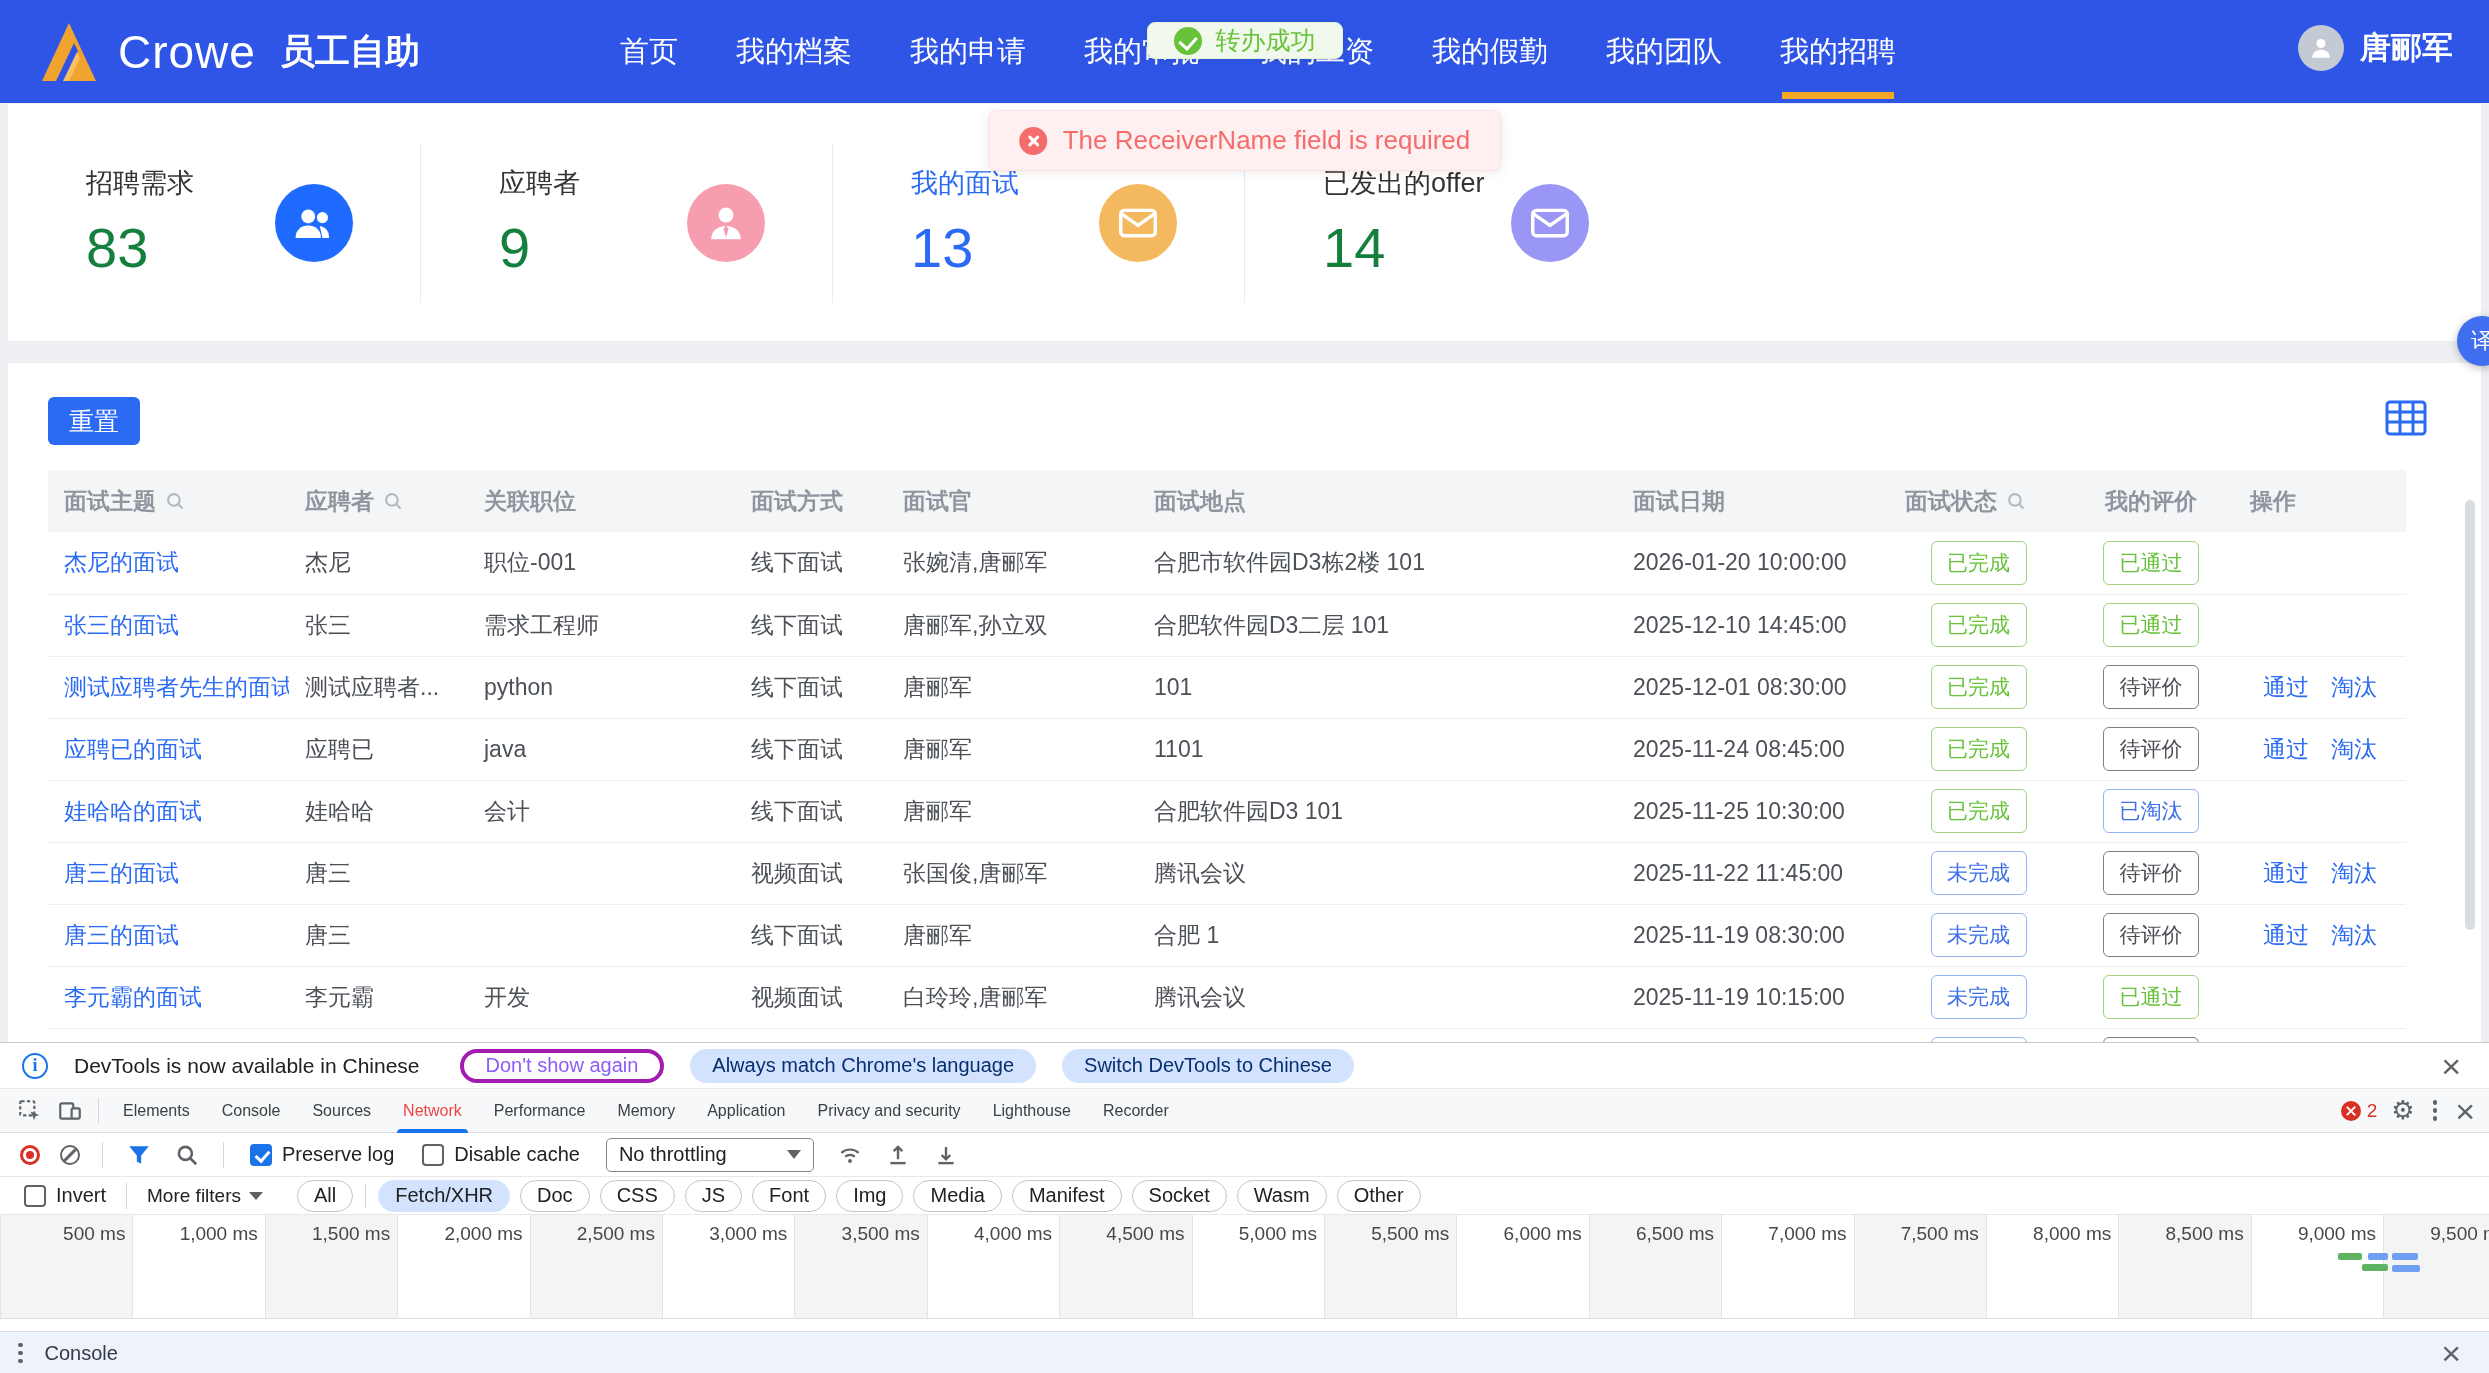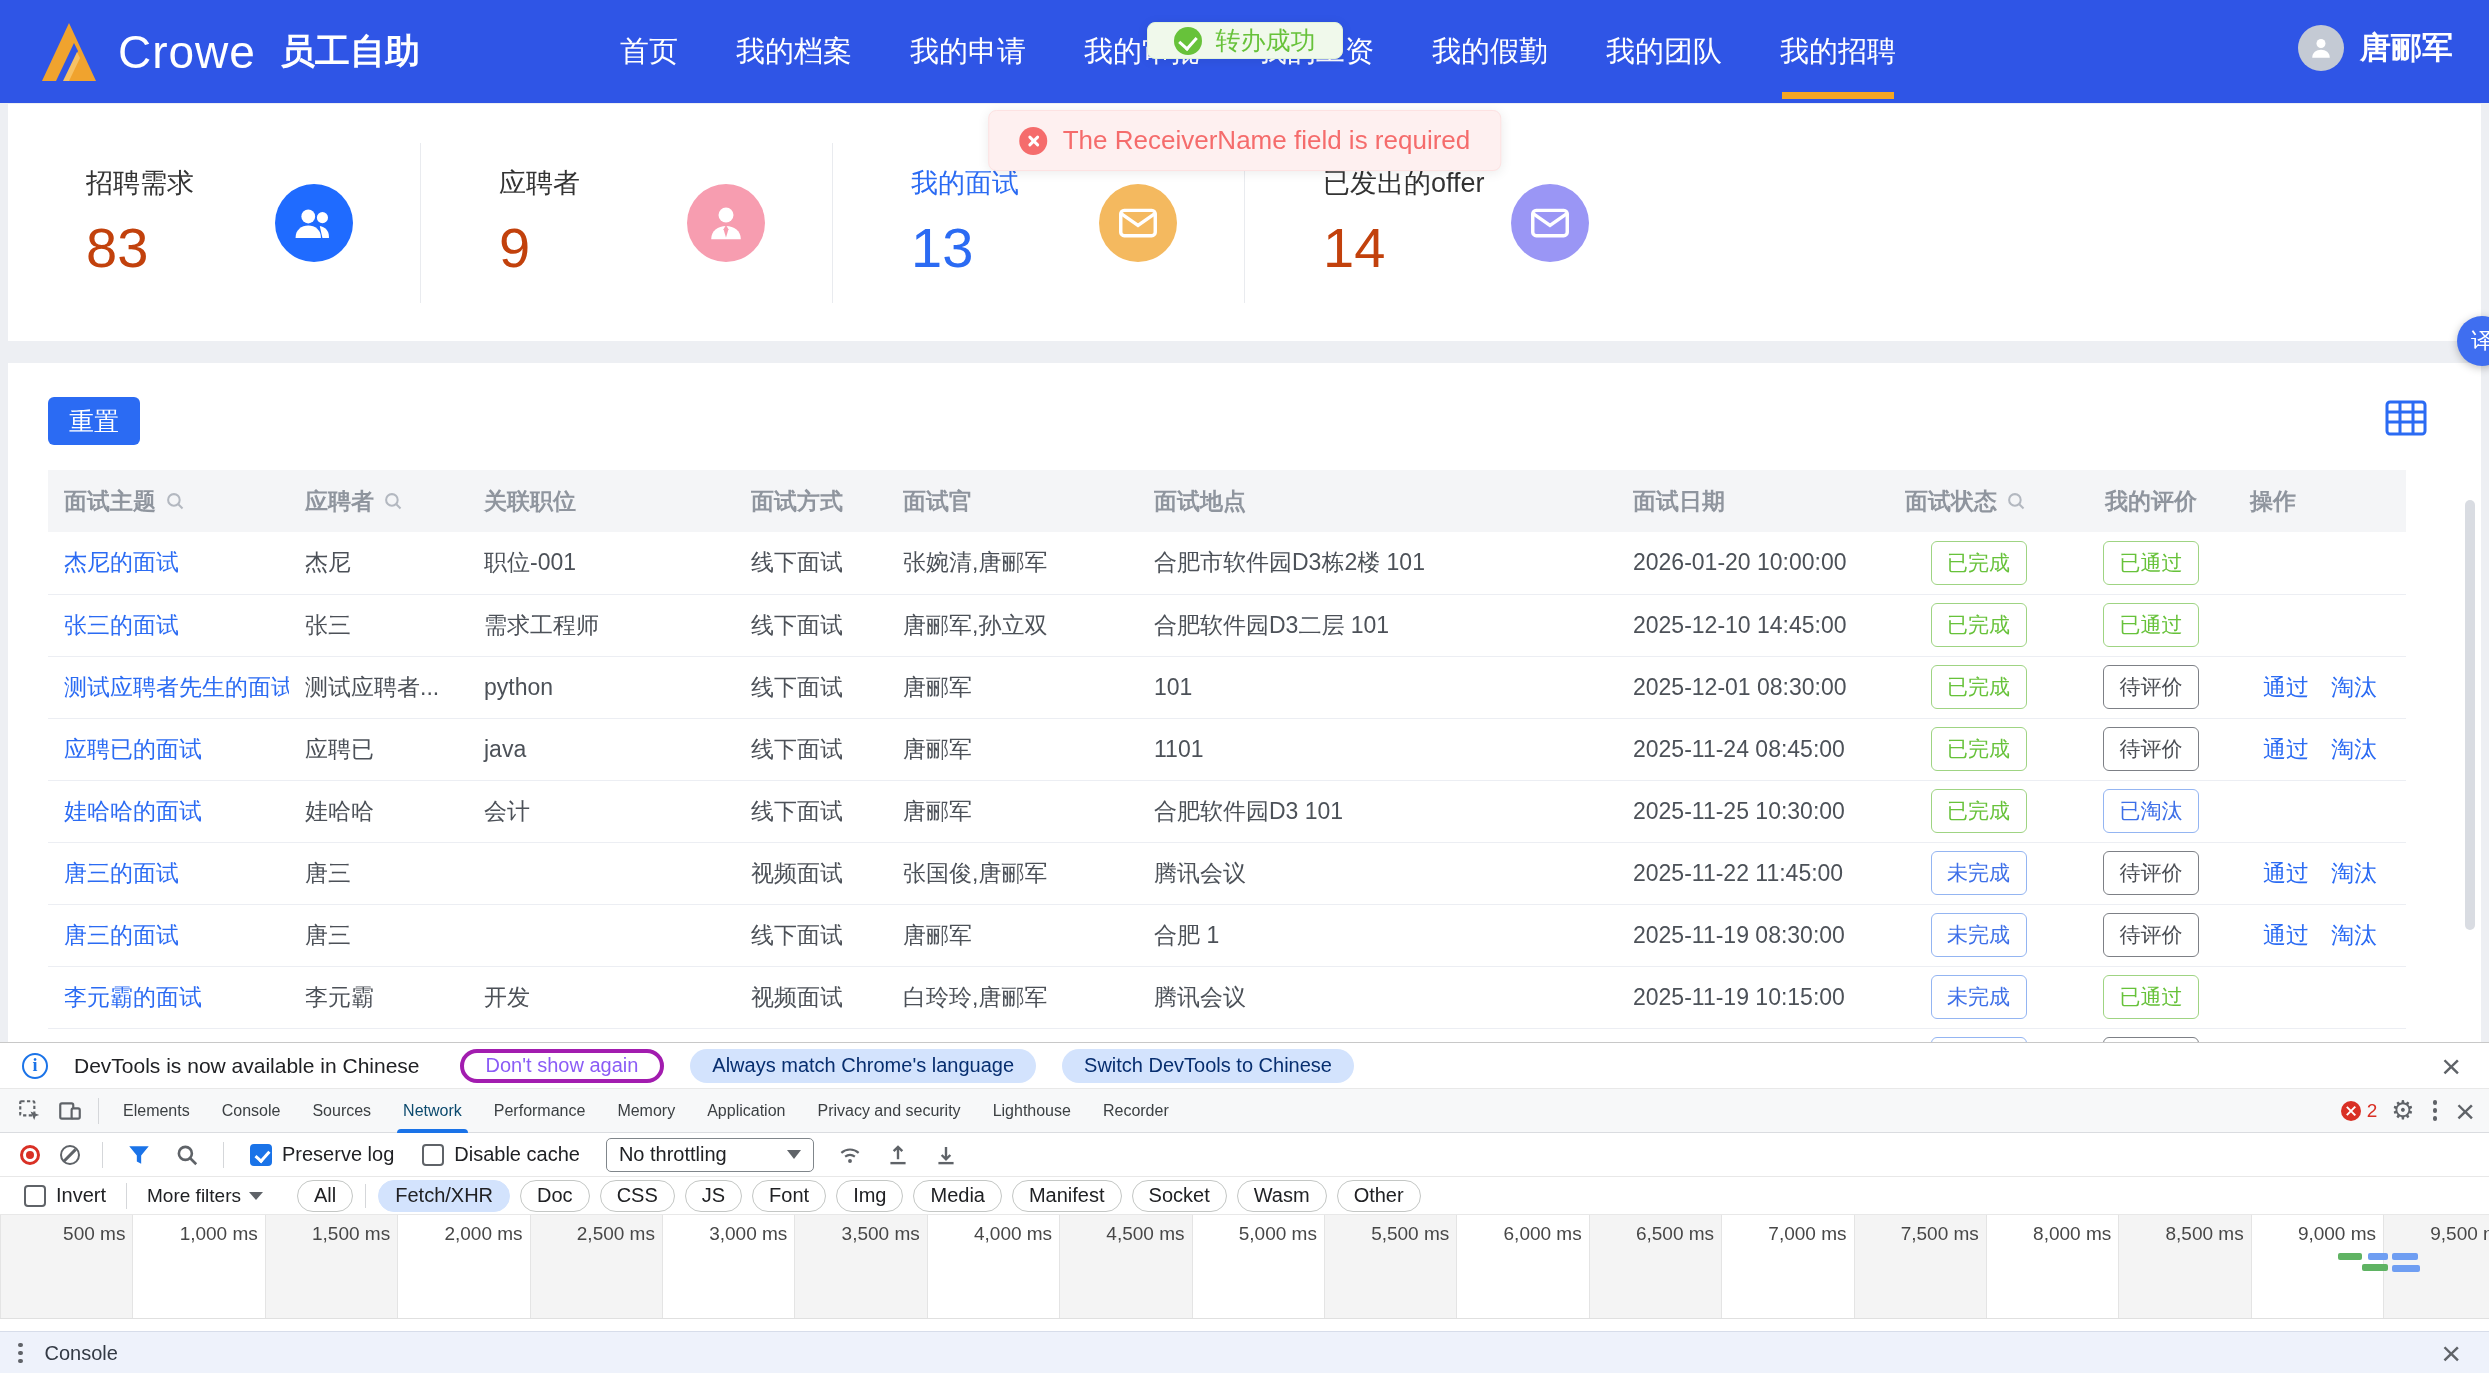--- a/index.html
+++ b/index.html
@@ -33,21 +33,21 @@
   .ic-red::before,.ic-red::after{content:"";position:absolute;left:13px;top:7px;width:3px;height:14px;background:#fff;border-radius:2px}
   .ic-red::before{transform:rotate(45deg)}
   .ic-red::after{transform:rotate(-45deg)}
 
   
   .stats-panel{position:absolute;left:8px;right:8px;top:104px;height:237px;background:#fff;display:flex;align-items:center}
   .stat{width:413px;height:160px;padding:0 68px 0 78px;display:flex;align-items:center;justify-content:space-between}
   .stat+.stat{border-left:1px solid #e9ebef;margin-left:-1px}
   .stat-texts{display:flex;flex-direction:column;gap:14px}
   .stat-label{font-size:27px;color:#333}
-  .stat-value{font-size:56px;color:#c2410c}
+  .stat-value{font-size:56px;color:#15803d}
   .stat.hl .stat-label,.stat.hl .stat-value{color:#2b6bf3}
   .stat-icon{width:78px;height:78px;border-radius:50%;display:flex;align-items:center;justify-content:center;flex:0 0 auto}
   .stat-icon svg{width:46px;height:46px}
 
   
   .tr-float{position:absolute;right:-18px;top:316px;width:50px;height:50px;border-radius:50%;background:#3f6ef0;color:#fff;font-size:22px;display:flex;align-items:center;justify-content:center;z-index:4;box-shadow:0 2px 8px rgba(0,0,0,.25)}
 
   
   .table-panel{position:absolute;left:8px;right:8px;top:363px;height:679px;background:#fff;overflow:hidden}
   .reset-btn{position:absolute;left:40px;top:34px;width:92px;height:48px;background:#2b6bf3;color:#fff;font-size:25px;border:none;border-radius:6px;cursor:pointer}
@@ -75,21 +75,21 @@
   .dt-banner .msg{font-size:21px;margin-right:14px}
   .pill{height:34px;border-radius:17px;display:flex;align-items:center;padding:0 22px;font-size:20px;cursor:pointer;white-space:nowrap}
   .pill.outline{border:4px solid #a21caf;color:#8b5cf6;background:#fff}
   .pill.fill{background:#d3e3fd;color:#072e6f}
   .x-btn{position:absolute;right:28px;color:#5f6368;font-size:34px;line-height:1;cursor:pointer}
   .dt-tabs{height:44px;background:#f7f8f9;border-bottom:1px solid #dadce0;padding-left:10px;gap:0}
   .tool-ic{width:40px;height:36px;display:flex;align-items:center;justify-content:center;cursor:pointer}
   .tool-ic svg{width:26px;height:26px}
   .dt-tabs .sep,.dt-toolbar .sep{width:1px;height:26px;background:#d5d7da;margin:0 8px}
   .dt-tab{padding:0 16px;height:44px;display:flex;align-items:center;color:#3c4043;cursor:pointer;position:relative;white-space:nowrap;font-size:16px}
-  .dt-tab.active{color:#0c4a6e}
+  .dt-tab.active{color:#ef4444}
   .dt-tab.active::after{content:"";position:absolute;left:10px;right:10px;bottom:0;height:4px;border-radius:4px 4px 0 0;background:#1a73e8}
   .dt-tabs-right{position:absolute;right:14px;display:flex;align-items:center;gap:14px}
   .err-badge{display:flex;align-items:center;gap:6px;color:#d93025;font-size:19px}
   .err-ic{width:20px;height:20px;border-radius:50%;background:#d93025;position:relative}
   .err-ic::before,.err-ic::after{content:"";position:absolute;left:9px;top:4px;width:2.4px;height:12px;background:#fff}
   .err-ic::before{transform:rotate(45deg)}
   .err-ic::after{transform:rotate(-45deg)}
   .gear{color:#5f6368;font-size:26px;cursor:pointer}
   .kebab{display:flex;flex-direction:column;gap:3.5px;cursor:pointer;padding:4px}
   .kebab i{width:4.5px;height:4.5px;border-radius:50%;background:#5f6368}

